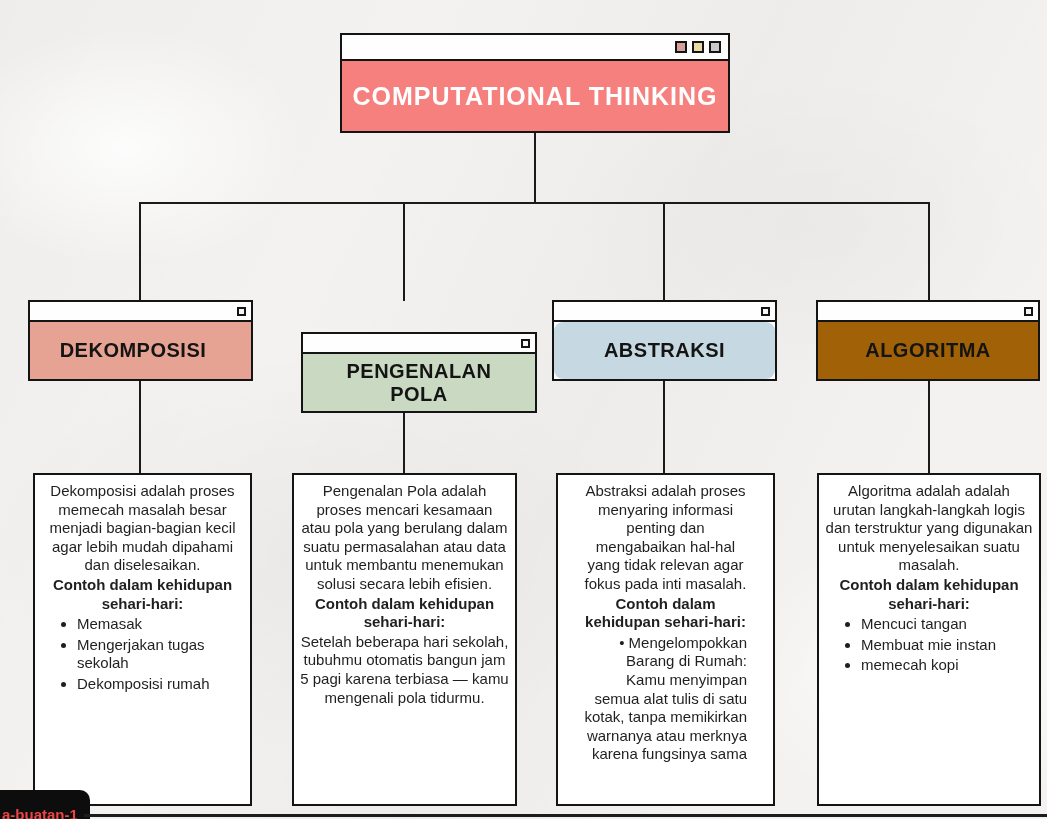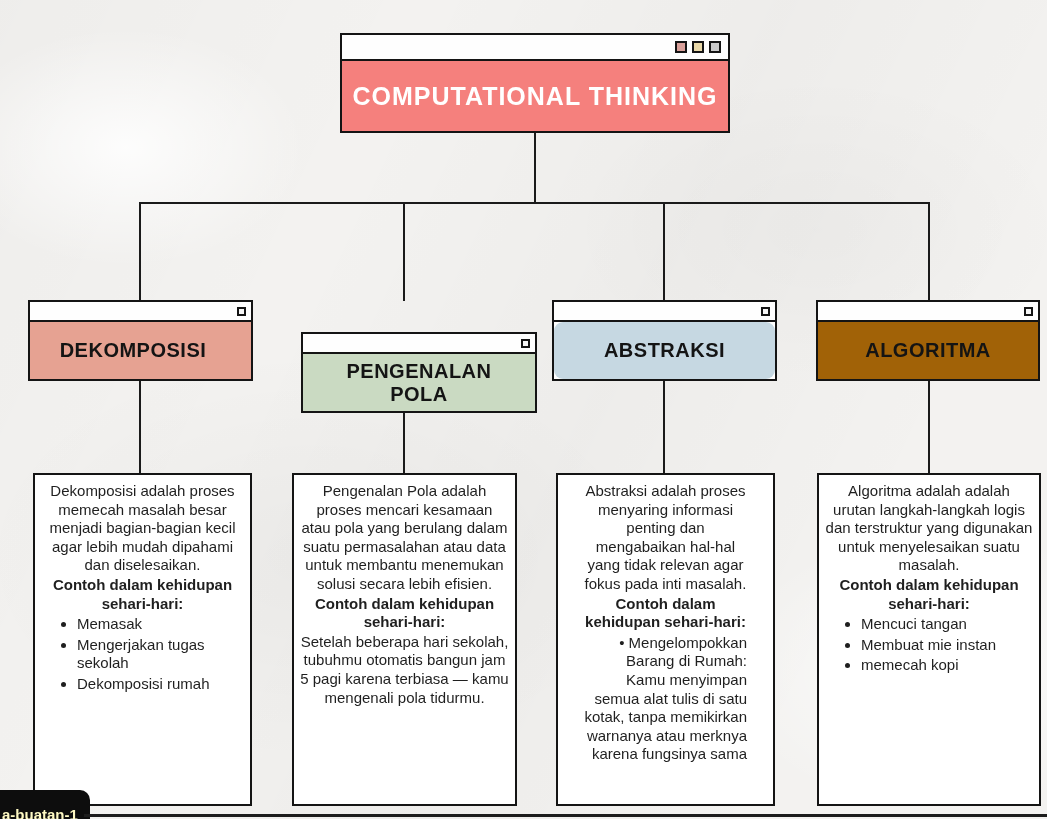--- a/index.html
+++ b/index.html
@@ -44,21 +44,21 @@
   .contoh{margin:1px 0 1px;font-weight:bold;}
   ul.bullets{margin:2px 0 0;padding-left:36px;text-align:left;}
   ul.bullets li{margin:0 0 2px;}
   ul.bullets.centered{list-style:none;padding:0;text-align:right;}
   ul.bullets.centered li::before{content:"•  ";}
   .example{margin:0;}
   
   .corner-tag{
     position:absolute;left:0;top:790px;width:90px;height:29px;
     background:#0d0d0d;border-top-right-radius:10px;
-    font-weight:bold;font-size:15px;color:#fef9c3;
+    font-weight:bold;font-size:15px;color:#ef4444;
     display:flex;align-items:flex-end;justify-content:flex-start;
     padding:0 0 0 2px;box-sizing:border-box;overflow:hidden;
   }
   .corner-tag span{transform:translateY(4px);white-space:nowrap;}
   .bottom-rule{position:absolute;left:84px;top:814px;width:963px;height:3px;background:#1c1c1c;}
 </style>
 </head>
 <body>
 
 <div class="canvas">

